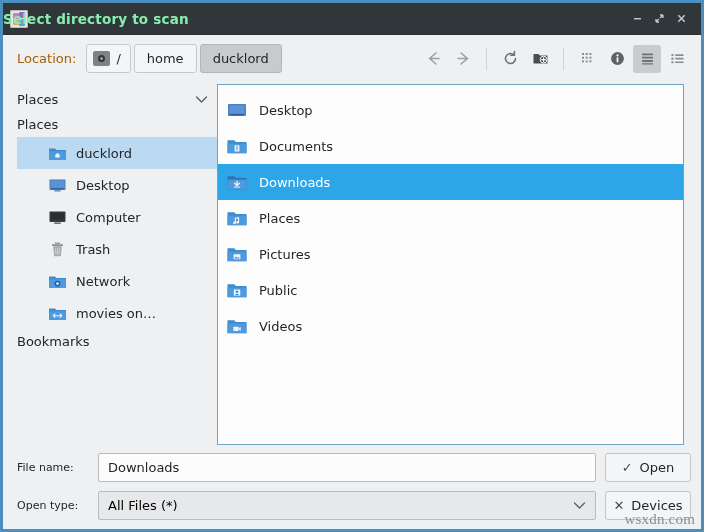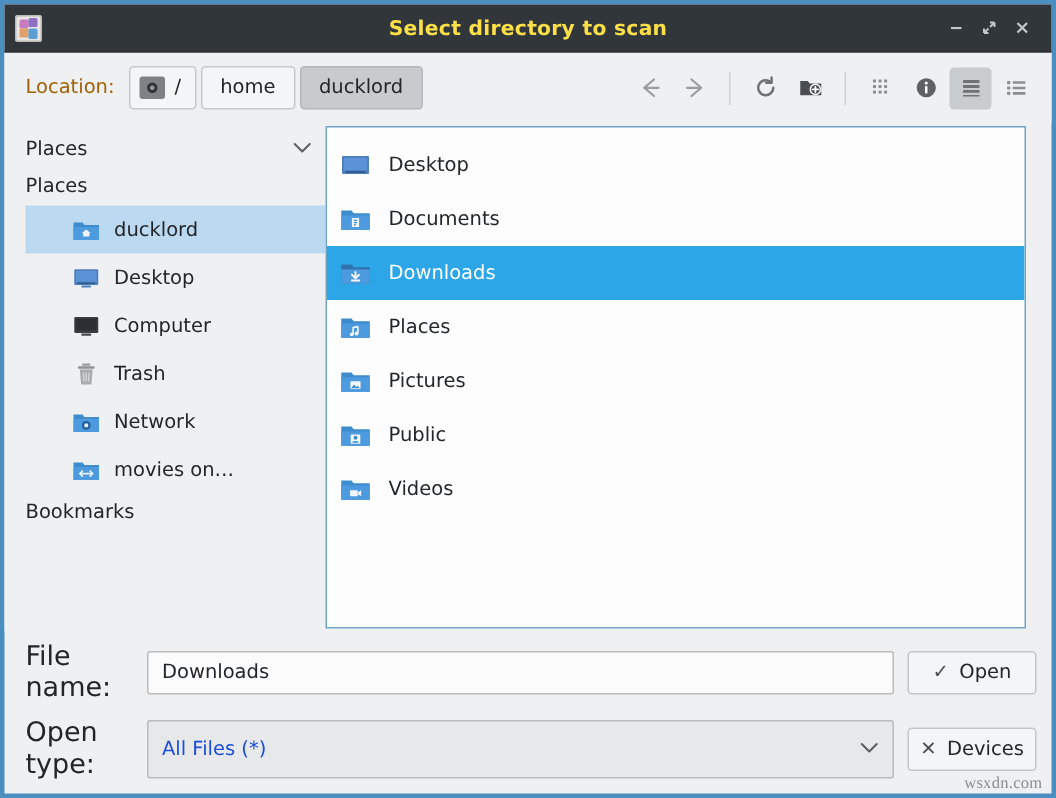--- a/index.html
+++ b/index.html
@@ -27,22 +27,22 @@
     width:18px;height:18px;margin-left:7px;border-radius:2px;
     background:#e8e6e3;position:relative;overflow:hidden;flex:0 0 18px;
     box-shadow:inset 0 0 0 1px #bdb9b4;
   }
   .win-icon i{position:absolute;display:block;}
   .win-icon .i1{left:3px;top:3px;width:6px;height:6px;background:#c87bbf;border-radius:1px;}
   .win-icon .i2{left:9px;top:2px;width:6px;height:6px;background:#8f6fc4;border-radius:1px;}
   .win-icon .i3{left:3px;top:9px;width:6px;height:6px;background:#e0a06a;border-radius:1px;}
   .win-icon .i4{left:9px;top:9px;width:6px;height:7px;background:#5a9fd4;border-radius:1px;}
   .title-text{
-    position:absolute;left:0;right:0;text-align:center;
-    color:#fde047;font-weight:bold;font-size:13.5px;letter-spacing:.2px;
+    position:absolute;left:0;right:0;text-align:left;
+    color:#86efac;font-weight:bold;font-size:13.5px;letter-spacing:.2px;
     pointer-events:none;
   }
   .win-btns{margin-left:auto;display:flex;align-items:center;padding-right:9px;gap:0;}
   .win-btn{
     width:22px;height:22px;display:flex;align-items:center;justify-content:center;
     color:#c4c8cc;font-size:13px;line-height:1;
   }
   .win-btn svg{display:block;}
   
   .toolbar{
@@ -108,41 +108,41 @@
     padding-left:3px;font-size:13px;color:#232629;
   }
   .frow .fname{padding-right:9px;}
   .frow.selected{background:#2da6e8;}
   .frow.selected .fname{color:#ffffff;}
   .frow .ic{width:22px;height:19px;flex:0 0 22px;margin-left:5px;}
   
   .footer{flex:0 0 auto;padding:6px 10px 9px 14px;box-sizing:border-box;}
   .frm-row{display:flex;align-items:center;margin-bottom:9px;}
   .frm-row:last-child{margin-bottom:0;}
-  .frm-label{width:81px;flex:0 0 81px;font-size:18px;color:#232629;}
+  .frm-label{width:81px;flex:0 0 81px;font-size:11px;color:#232629;}
   .txtinput{
     flex:1 1 auto;height:29px;box-sizing:border-box;
     background:#fcfcfc;border:1px solid #b9bcbf;border-radius:2px;
     display:flex;align-items:center;padding:0 9px;font-size:13px;color:#232629;
   }
   .combo{
-    flex:1 1 auto;height:39px;box-sizing:border-box;
+    flex:1 1 auto;height:29px;box-sizing:border-box;
     background:#e7e8ea;border:1px solid #b9bcbf;border-radius:2px;
-    display:flex;align-items:center;padding:0 9px;font-size:13px;color:#1d4ed8;
+    display:flex;align-items:center;padding:0 9px;font-size:13px;color:#000000;
   }
   .combo .chev{margin-left:auto;color:#5c6165;}
   .act-btn{
     flex:0 0 86px;width:86px;height:29px;margin-left:9px;box-sizing:border-box;
     background:#f4f5f6;border:1px solid #c3c6c9;border-radius:3px;
     display:flex;align-items:center;justify-content:center;gap:7px;
     font-size:13px;color:#232629;
   }
   .act-btn .gly{font-size:13px;color:#4a4e52;}
   .watermark{
-    position:absolute;right:6px;bottom:1px;font-size:11px;color:#8a8d90;
+    position:absolute;right:6px;bottom:1px;font-size:15px;color:#8a8d90;
     font-family:"Liberation Serif",serif;letter-spacing:.2px;
   }
 </style>
 </head>
 <body>
 
 <div class="window">
 
   <div class="titlebar">
     <div class="win-icon">

